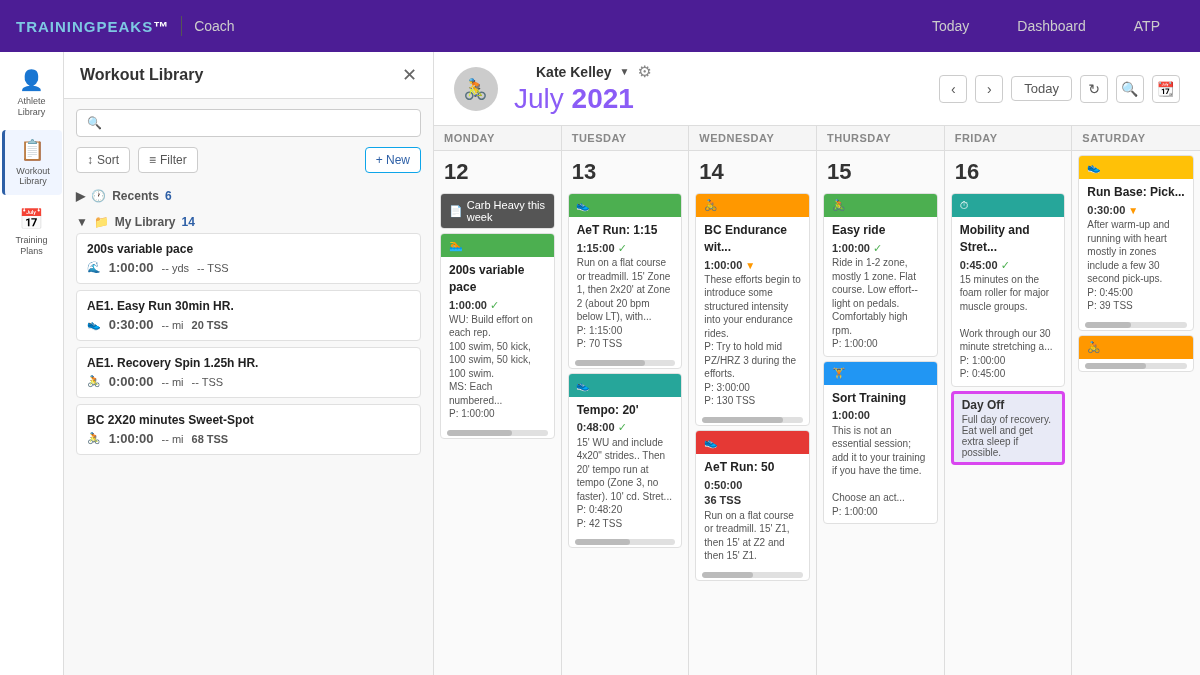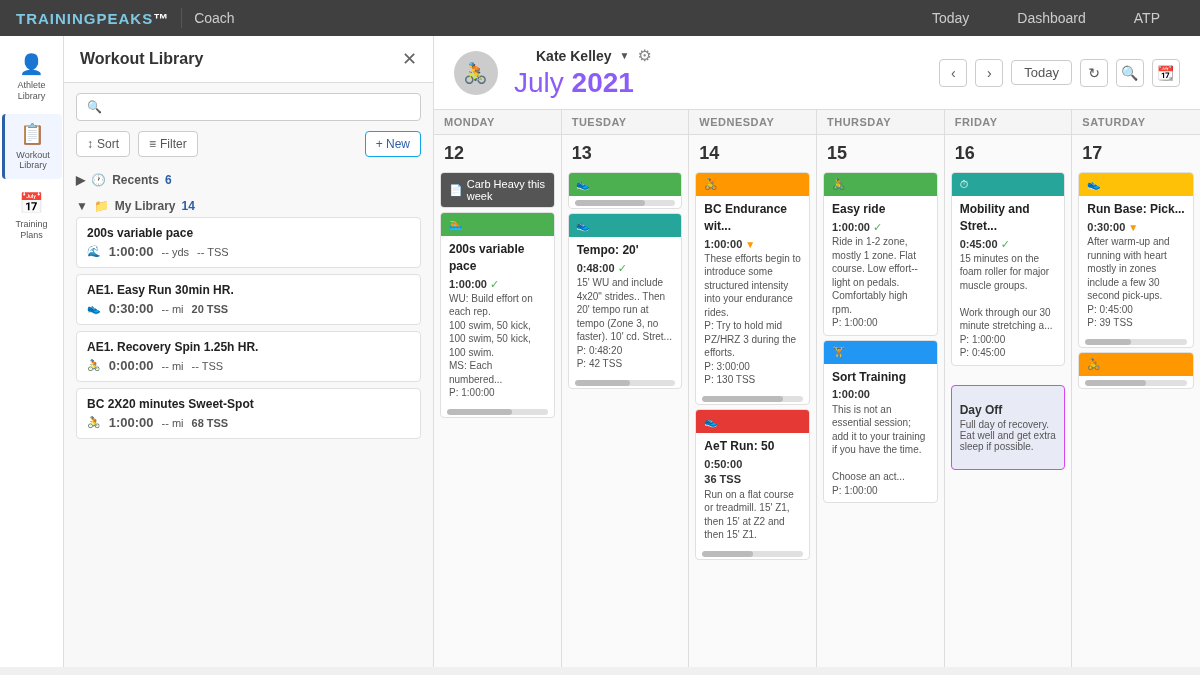--- a/index.html
+++ b/index.html
@@ -1,24 +1,24 @@
 <!DOCTYPE html>
 <html><head>
   <meta charset="utf-8">
   <style>
     * { box-sizing: border-box; margin: 0; padding: 0; }
     body { font-family: -apple-system, BlinkMacSystemFont, 'Segoe UI', sans-serif; font-size: 12px; background: #f0f0f0; overflow: hidden; }
 
     
     .top-nav {
-      background: #404040;
+      background: #4c1d95;
       color: #fff;
       display: flex;
       align-items: center;
-      height: 36px;
+      height: 52px;
       padding: 0 16px;
     }
     .top-nav-brand {
       font-weight: 900;
       font-size: 15px;
       color: #fff;
       letter-spacing: 1px;
       margin-right: 12px;
     }
     .top-nav-brand span { color: #7ec8e3; }
@@ -233,21 +233,21 @@
       overflow: hidden;
     }
     .day-col {
       border-right: 1px solid #ddd;
       overflow-y: auto;
       background: #fafafa;
       padding-bottom: 8px;
     }
     .day-col:last-child { border-right: none; }
     .day-num {
-      font-size: 18px;
+      font-size: 22px;
       font-weight: 700;
       color: #333;
       padding: 8px 10px 4px;
     }
 
     
     .workout-card {
       margin: 4px 6px;
       border-radius: 4px;
       overflow: hidden;
@@ -281,25 +281,25 @@
     .workout-card-desc { color: #555; font-size: 10px; line-height: 1.35; }
     .progress-bar-container {
       margin: 4px 6px 2px;
       height: 6px;
       background: #e0e0e0;
       border-radius: 3px;
       overflow: hidden;
     }
     .progress-bar { height: 100%; background: #bbb; border-radius: 3px; }
     .day-off-card {
-      margin: 19px 6px;
+      margin: 4px 6px;
       border-radius: 4px;
       background: #e8eaf6;
-      border: 1px solid #d946ef;
-      padding: 17px 8px;
+      border: 3px solid #d946ef;
+      padding: 4px 8px;
     }
     .day-off-title { font-size: 12px; font-weight: 700; color: #333; }
     .day-off-desc { font-size: 10px; color: #555; margin-top: 2px; }
   </style>
 </head>
 <body>
 
 <div class="top-nav">
   <span class="top-nav-brand">
     <span>TRAINING</span><span style="color:#7ec8e3">PEAKS</span>™
@@ -463,20 +463,25 @@
               </div>
           </div>
         </div>
 
         <div class="day-col">
           <div class="day-num">13</div>
           <div class="workout-card">
             <div class="workout-card-header green">
               <span>👟</span>
             </div>
+            <div class="workout-card-body">
+              <div class="workout-card-name">AeT Run: 1:15</div>
+              <div><span class="workout-card-duration">1:15:00</span> <span class="workout-card-check">✓</span></div>
+              <div class="workout-card-desc">Run on a flat course or treadmill. 15' Zone 1, then 2x20' at Zone 2 (about 20 bpm below LT), with...<br>P: 1:15:00<br>P: 70 TSS</div>
+            </div>
             <div class="progress-bar-container">
                 <div class="progress-bar" style="width:70%"></div>
               </div>
           </div>
           <div class="workout-card">
             <div class="workout-card-header teal">
               <span>👟</span>
             </div>
             <div class="workout-card-body">
               <div class="workout-card-name">Tempo: 20'</div>
@@ -556,21 +561,20 @@
               <div class="workout-card-desc">15 minutes on the foam roller for major muscle groups.<br><br>Work through our 30 minute stretching a...<br>P: 1:00:00<br>P: 0:45:00</div>
             </div>
           </div>
           <div class="day-off-card">
             <div class="day-off-title">Day Off</div>
             <div class="day-off-desc">Full day of recovery. Eat well and get extra sleep if possible.</div>
           </div>
         </div>
 
         <div class="day-col">
-          <div class="day-num">17</div>
           <div class="workout-card">
             <div class="workout-card-header yellow">
               <span>👟</span>
             </div>
             <div class="workout-card-body">
               <div class="workout-card-name">Run Base: Pick...</div>
               <div><span class="workout-card-duration">0:30:00</span> <span class="workout-card-arrow">▼</span></div>
               <div class="workout-card-desc">After warm-up and running with heart mostly in zones include a few 30 second pick-ups.<br>P: 0:45:00<br>P: 39 TSS</div>
             </div>
             <div class="progress-bar-container">

